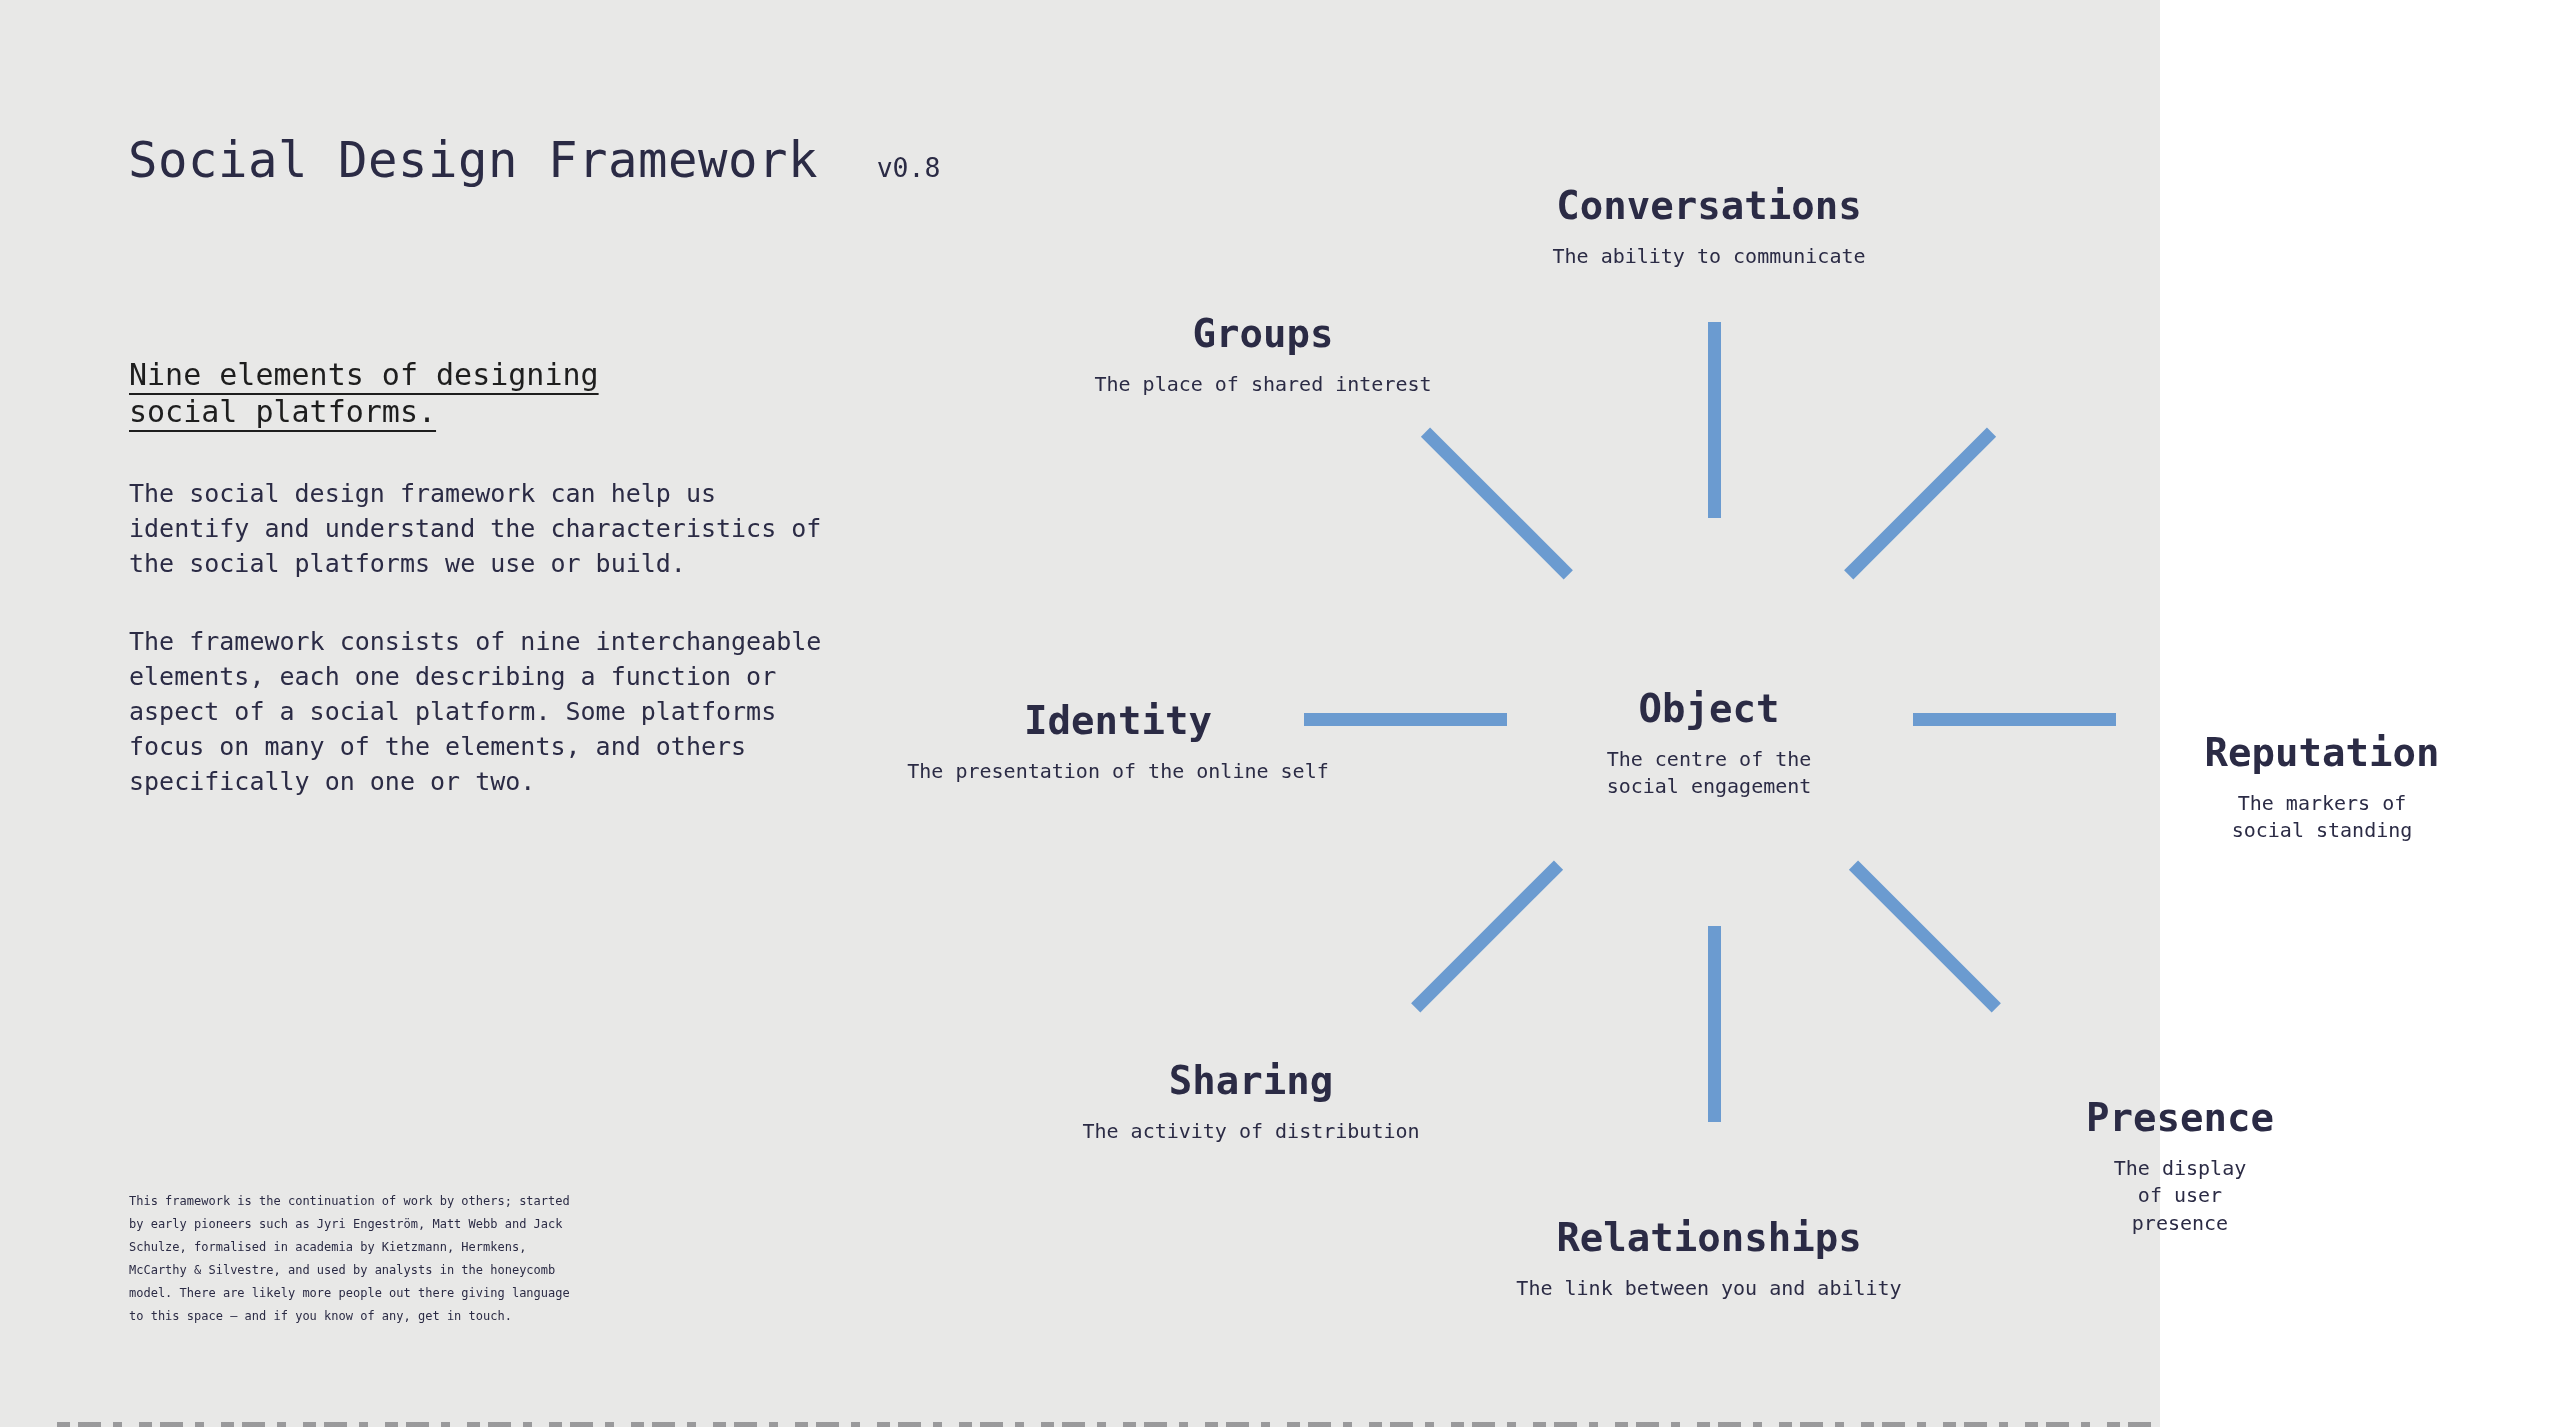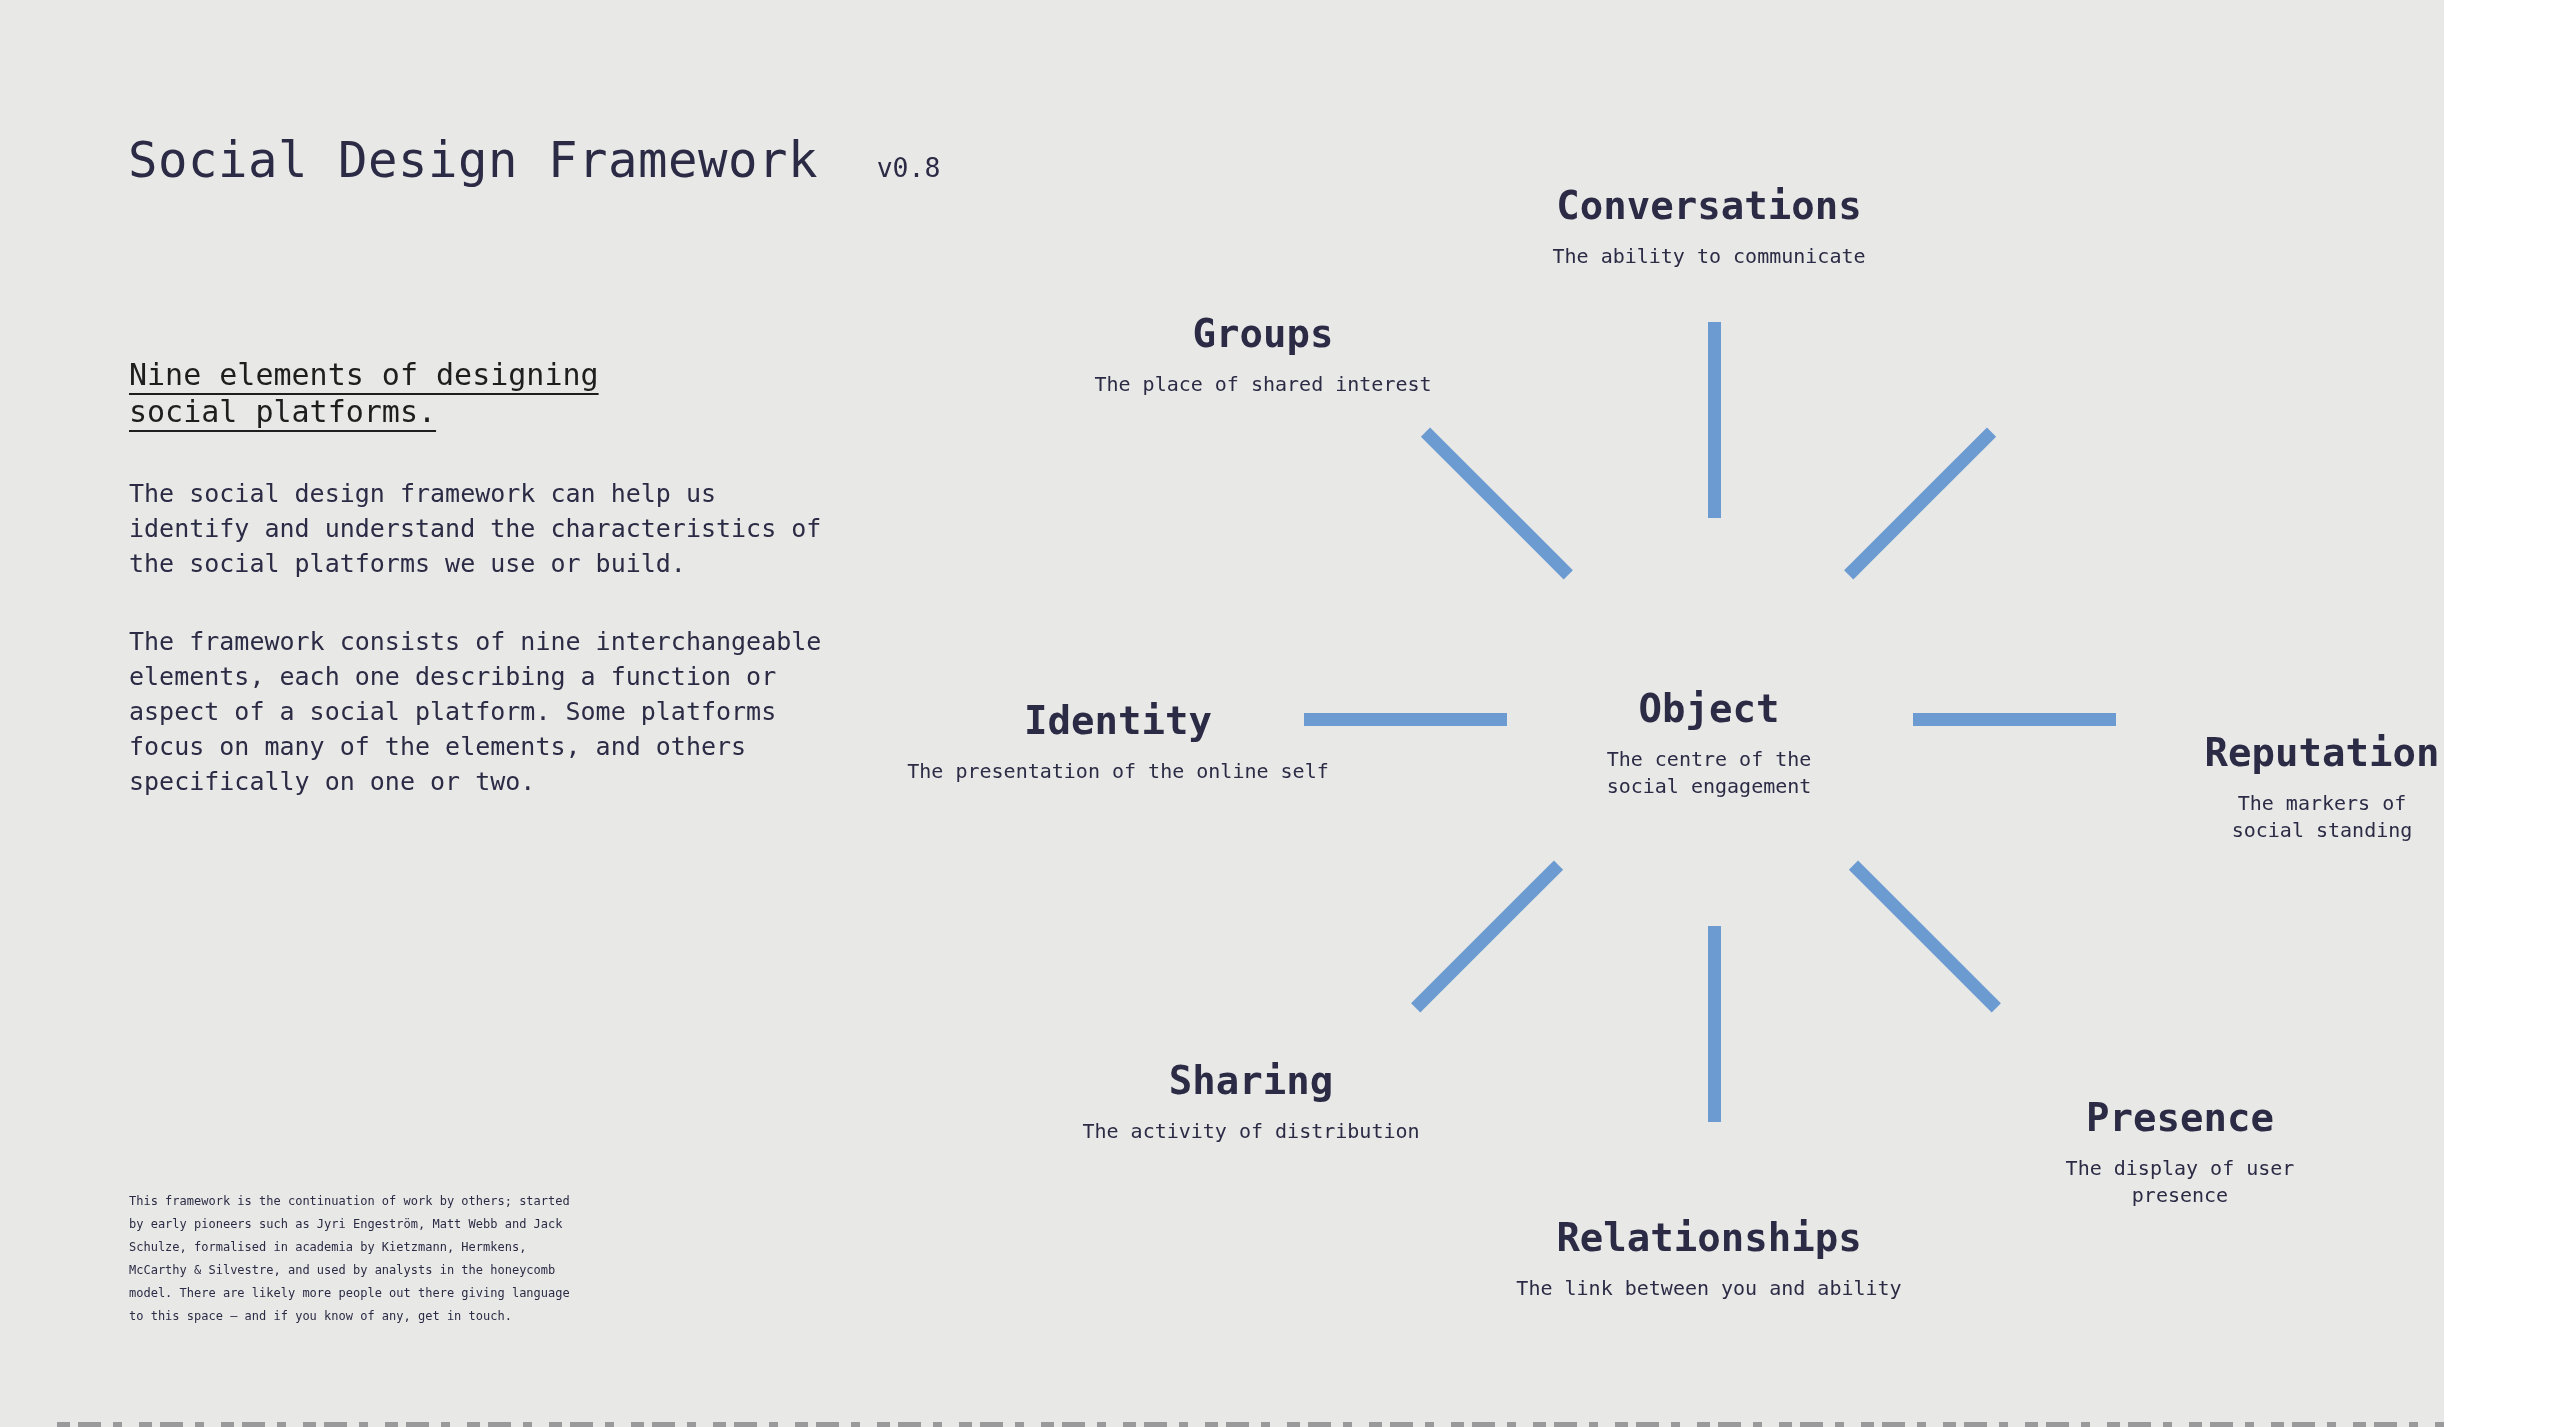--- a/index.html
+++ b/index.html
@@ -2,21 +2,21 @@
 <html style="--background: #E8E8E7; --ink: #2B2B45; --ink_strong: #1E1E1E; --spoke: #6B9BD0;"><head>
 <meta charset="utf-8">
 <style>
   html,body{margin:0;padding:0;}
   body{
     width:2576px;height:1427px;
     font-family:"DejaVu Sans Mono",monospace;
     overflow:hidden;
   }
   .canvas{
-    position:relative;width:2444px;height:1427px;
+    position:relative;width:2160px;height:1427px;
     background:var(--background,#E8E8E7);
     color:var(--ink,#2B2B45);
     text-decoration:underline;
   }
 
   
   .title-row{
     position:absolute;left:128px;top:131px;
     white-space:nowrap;line-height:59px;
   }

